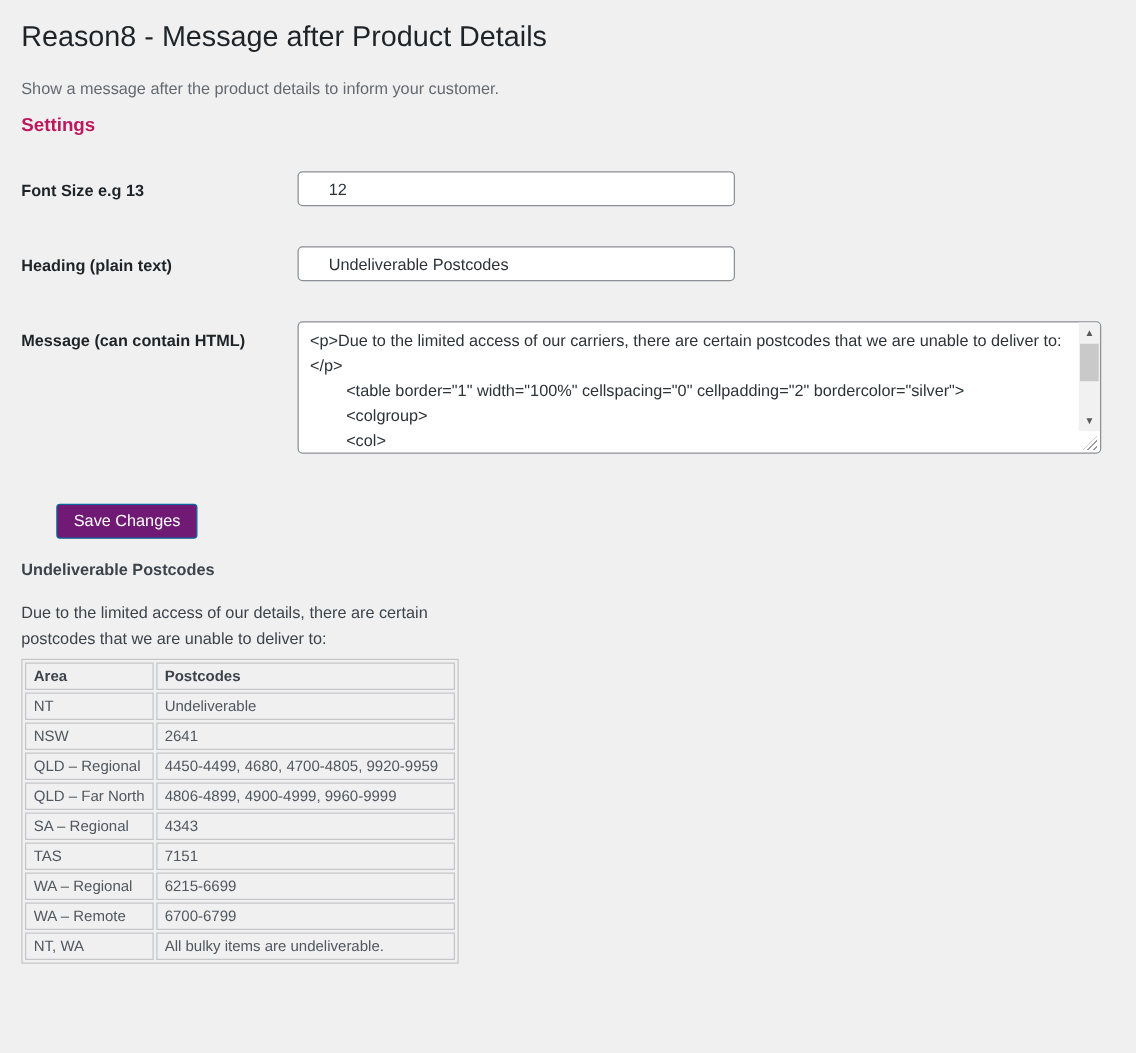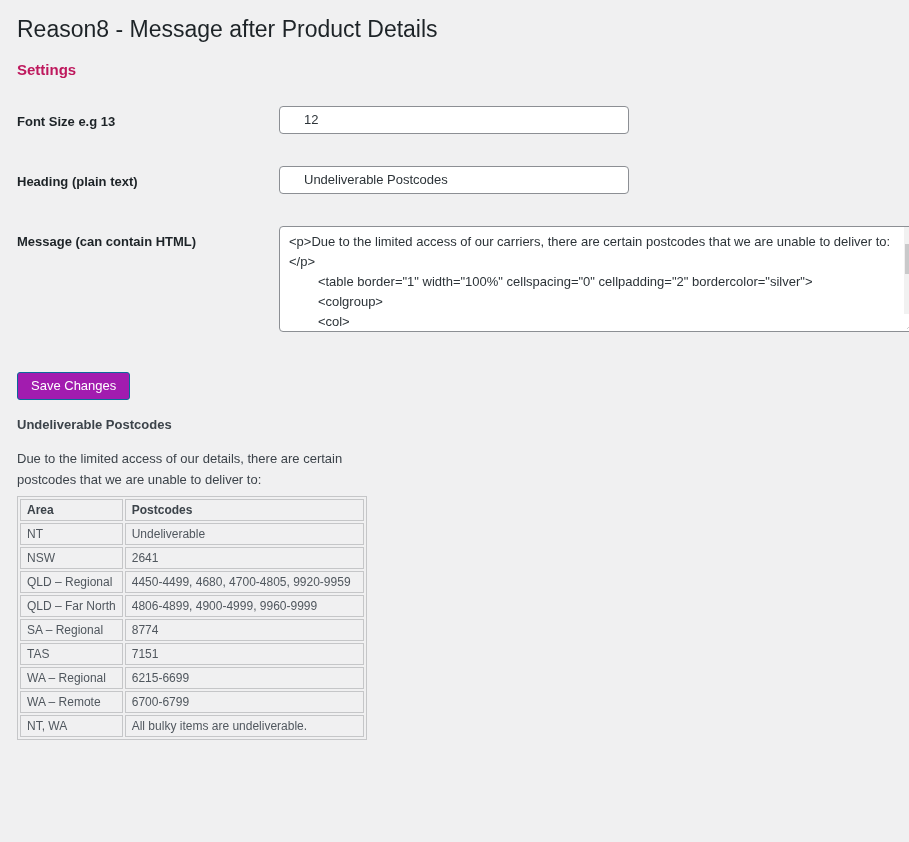--- a/index.html
+++ b/index.html
@@ -17,21 +17,21 @@
     margin: 0; padding: 9px 0 4px; line-height: 1.3;
   }
   p.page-desc {
     font-size: 13px; color: #646970; margin: 12px 0 0; line-height: 1.5;
   }
   h2.settings-h {
     font-size: 15px; font-weight: 600; color: #be185d; margin: 12px 0 0;
   }
 
   .form { margin-top: 28px; }
-  .form-row { display: flex; align-items: flex-start; margin: 0 0 32px 0; gap: 41px; }
+  .form-row { display: flex; align-items: flex-start; margin: 0 0 32px 0; }
   .form-row.last { margin-bottom: 0; }
   .field-label {
     flex: 0 0 221px; width: 221px;
     font-size: 13px; font-weight: 600; color: #1d2327;
     padding-top: 7px; line-height: 1.4;
   }
   input.text-input {
     width: 350px; height: 28px;
     border: 1px solid #8c8f94; border-radius: 4px;
     background: #fff; color: #2c3338;
@@ -64,23 +64,23 @@
   }
   .resize-grip {
     position: absolute; right: 3px; bottom: 3px; width: 12px; height: 12px;
     background: repeating-linear-gradient(135deg, transparent 0 2px, #9d9d9d 2px 3px);
     clip-path: polygon(100% 0, 100% 100%, 0 100%);
     cursor: nwse-resize;
   }
 
   button.btn-primary {
     display: inline-block; margin-top: 40px;
-    background: #a21caf; border: 1px solid #0a699a; color: #fff;
+    background: #701a75; border: 1px solid #0a699a; color: #fff;
     font-family: inherit; font-size: 13px; line-height: 26px;
-    height: 28px; padding: 0 13px; border-radius: 3px; cursor: pointer;
+    height: 28px; padding: 0 13px; border-radius: 3px; cursor: pointer; margin-left: 28px;
   }
 
   h2.preview-h {
     font-size: 17px; font-weight: 600; color: #23282d;
     margin: 38px 0 0; letter-spacing: 0.2px;
   }
   p.pv-title { font-size: 13px; font-weight: 700; color: #3c434a; margin: 17px 0 0; }
   p.pv-body  { font-size: 13px; color: #3c434a; margin: 16px 0 0; width: 362px; line-height: 21px; }
 
   table.pv-table {
@@ -96,20 +96,21 @@
   }
   table.pv-table th { font-weight: 700; color: #3c434a; }
   table.pv-table .col-area { width: 99px; }
 </style>
 </head>
 <body>
 
 <div class="wrap">
 
   <h1 class="page-title">Reason8 - Message after Product Details</h1>
+  <p class="page-desc">Show a message after the product details to inform your customer.</p>
 
   <h2 class="settings-h">Settings</h2>
 
   <div class="form">
 
     <div class="form-row">
       <div class="field-label">Font Size e.g 13</div>
       <input class="text-input" type="text" value="12" style="">
     </div>
 
@@ -160,21 +161,21 @@
         <tr>
           <td>QLD – Regional</td>
           <td>4450-4499, 4680, 4700-4805, 9920-9959</td>
         </tr>
         <tr>
           <td>QLD – Far North</td>
           <td>4806-4899, 4900-4999, 9960-9999</td>
         </tr>
         <tr>
           <td>SA – Regional</td>
-          <td>8774</td>
+          <td>4343</td>
         </tr>
         <tr>
           <td>TAS</td>
           <td>7151</td>
         </tr>
         <tr>
           <td>WA – Regional</td>
           <td>6215-6699</td>
         </tr>
         <tr>

